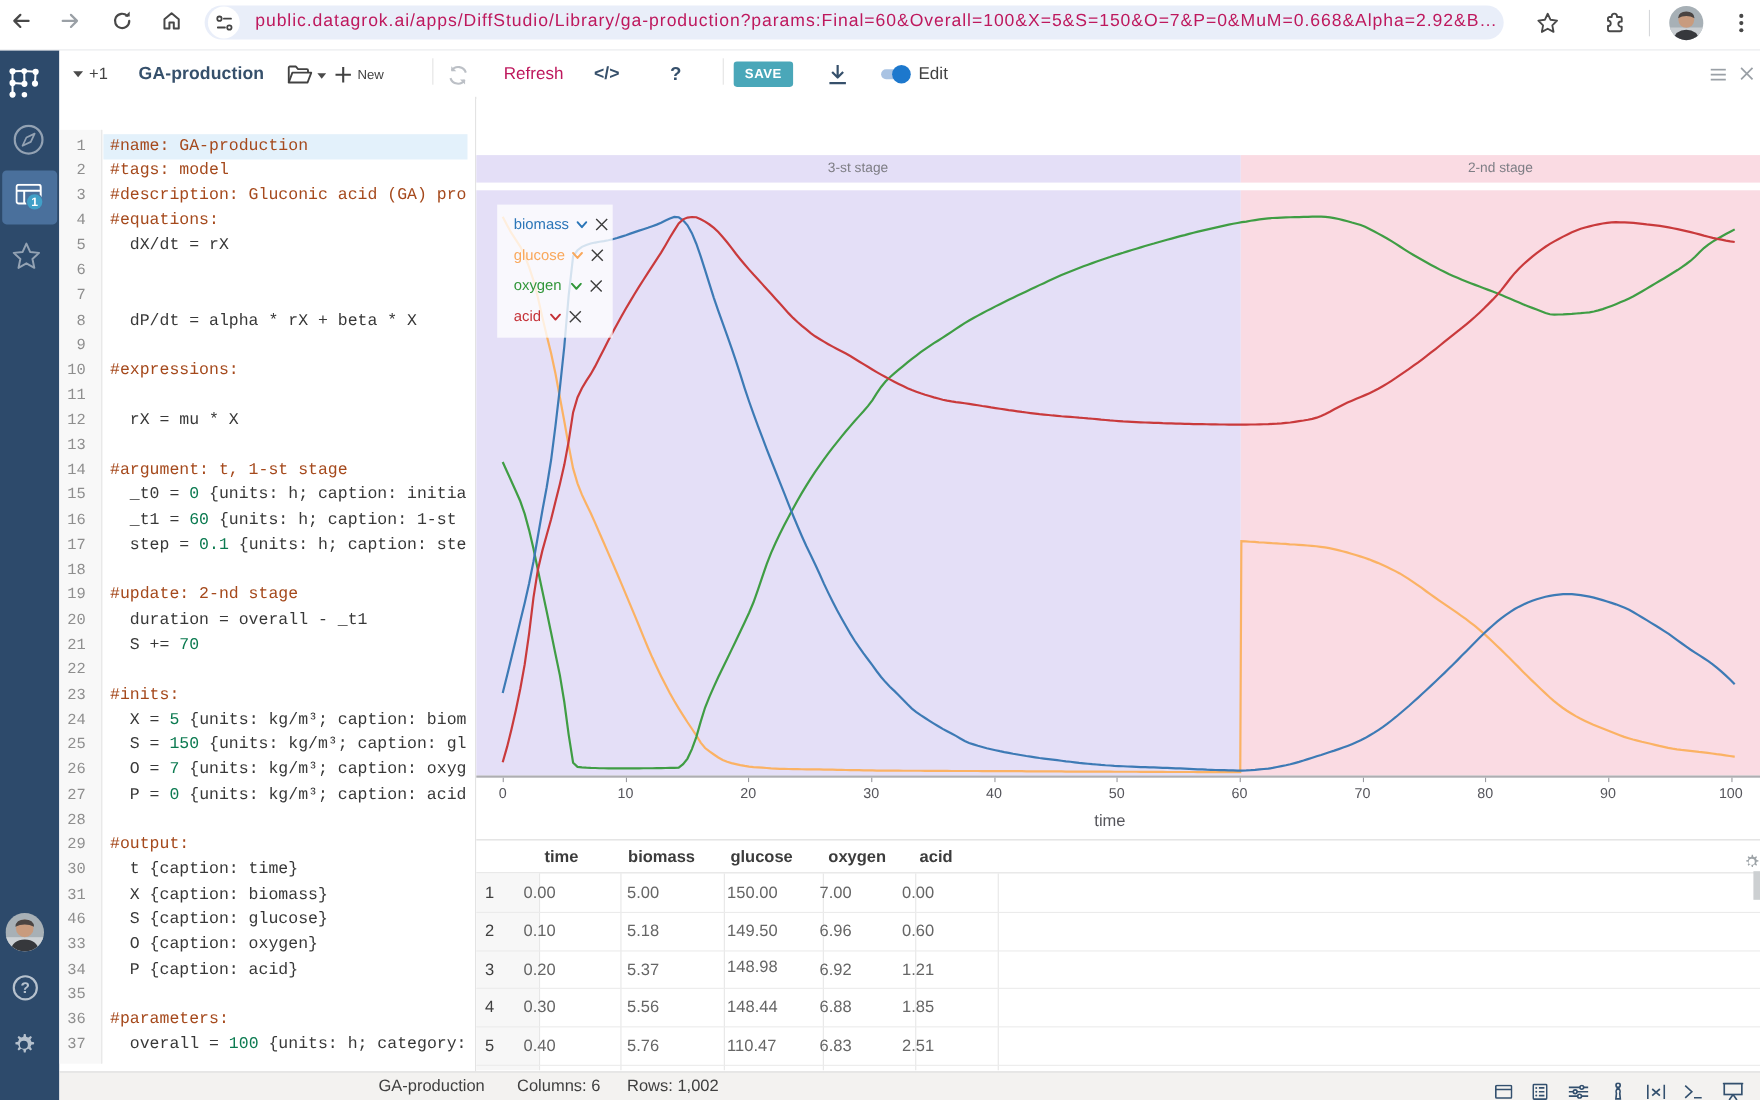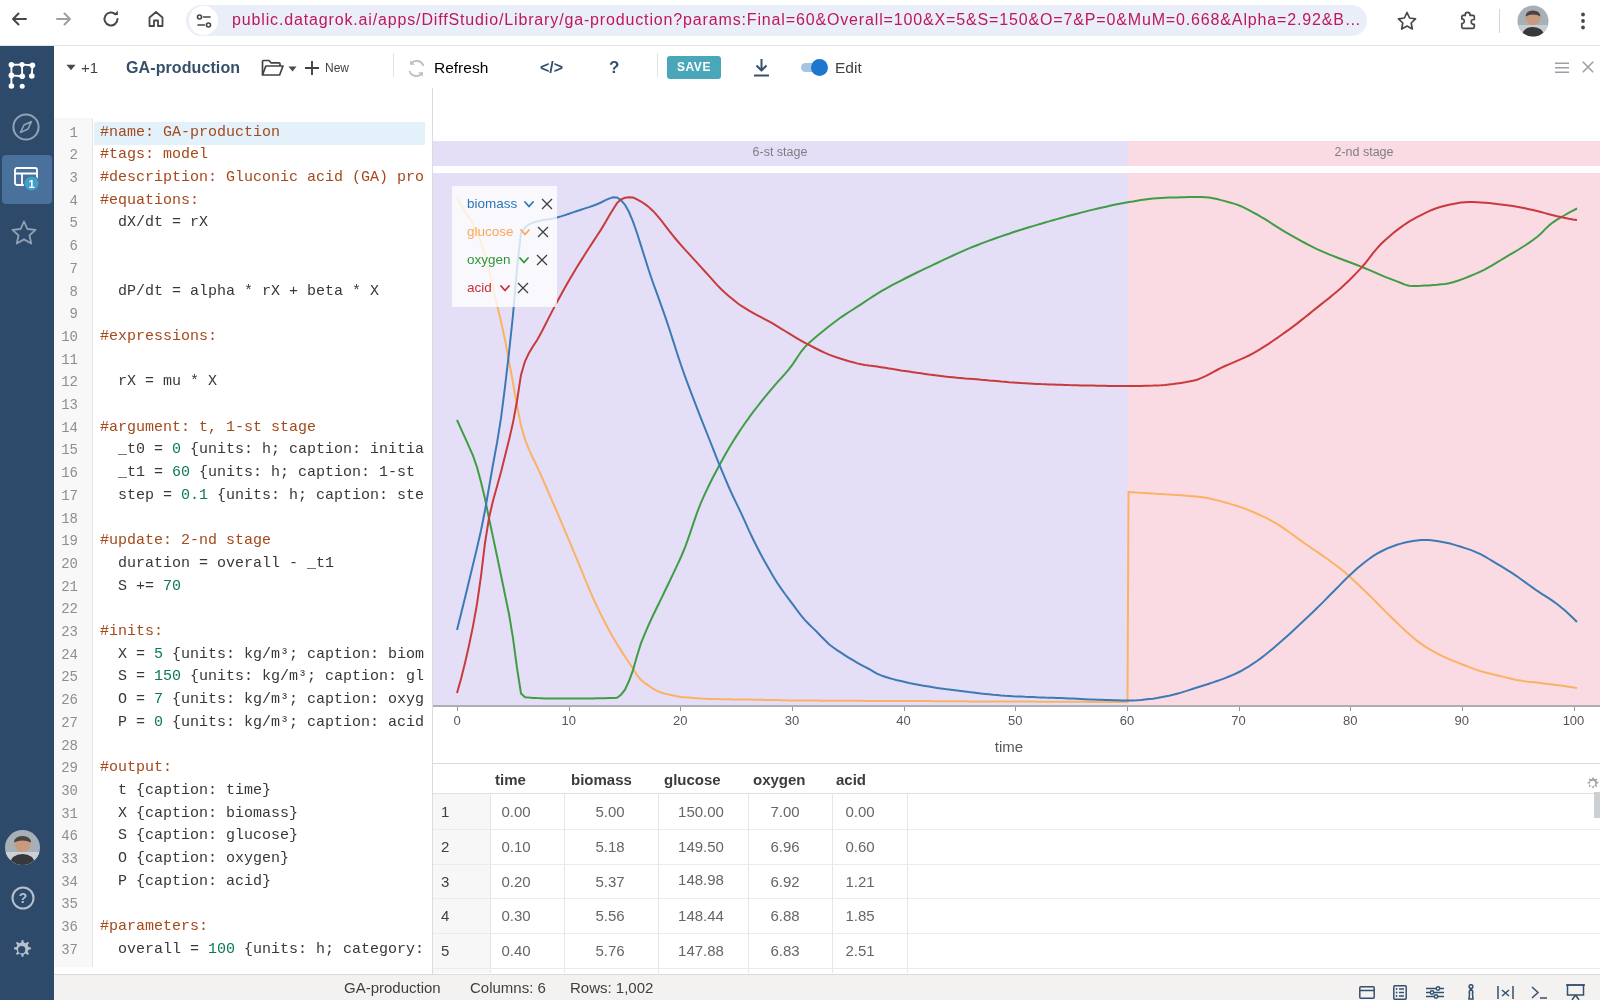--- a/index.html
+++ b/index.html
@@ -33,21 +33,21 @@
 #plotsvg{position:absolute;left:0;top:83px;}
 #axisline{position:absolute;left:0;top:615px;width:1167px;height:2px;background:#aeaeb2;}
 .tick{position:absolute;top:617px;width:1px;height:4px;background:#9a9aa0;}
 .ticklabel{position:absolute;top:623px;width:40px;margin-left:-20px;text-align:center;font-size:13px;color:#56565c;}
 #timelabel{position:absolute;left:496px;top:648px;width:160px;text-align:center;font-size:15px;color:#56565c;}
 #legend{position:absolute;left:19px;top:96px;width:105px;height:121px;background:rgba(255,255,255,0.78);}
 .legrow{position:absolute;left:15px;height:28px;line-height:28px;font-size:13.5px;}
 #tablewrap{position:absolute;left:0;top:673px;width:1167px;height:209px;border-top:1px solid #dadada;}
 .th{position:absolute;top:7px;font-size:15px;font-weight:bold;color:#3c3c3c;}
 .rn{position:absolute;left:8px;width:20px;font-size:15px;color:#404040;}
-.cell{position:absolute;font-size:15px;color:#666;text-align:center;}
+.cell{position:absolute;font-size:15px;color:#666;text-align:left;}
 .hline{position:absolute;left:0;width:1167px;height:1px;background:#ebebeb;}
 .vline{position:absolute;top:30px;width:1px;height:179px;background:#e7e7e7;}
 #statusbar{position:absolute;left:54px;top:974px;width:1546px;height:26px;background:#f3f2f0;border-top:1px solid #dbdbdb;}
 .sbtxt{position:absolute;top:0px;height:25px;line-height:25px;font-size:15px;color:#3f3f3f;}
 </style></head><body>
 
 <div id="chrome">
 <svg class="abs" style="left:9px;top:9px" width="20" height="20" viewBox="0 0 20 20">
       <path d="M17 10 H4 M9.5 4.5 L4 10 L9.5 15.5" stroke="#484848" stroke-width="2" fill="none" stroke-linecap="round" stroke-linejoin="round"></path>
     </svg>
@@ -176,21 +176,21 @@
 <svg class="abs" style="left:250px;top:14px" width="16" height="16" viewBox="0 0 16 16">
       <path d="M8 1 V15 M1 8 H15" stroke="#424242" stroke-width="1.9"></path>
     </svg>
 <div class="tbtxt" style="left:271px;">New</div>
 <div class="vdiv" style="left:339px"></div>
 <svg class="abs" style="left:352px;top:12px" width="21" height="21" viewBox="0 0 21 21">
       <path d="M17.5 8 A7.2 7.2 0 0 0 4.6 6.2 M3.5 13 A7.2 7.2 0 0 0 16.4 14.8" stroke="#bcc0c6" stroke-width="1.9" fill="none"></path>
       <path d="M4.2 2.2 v4.6 h4.6 z" fill="#bcc0c6"></path>
       <path d="M16.8 18.8 v-4.6 h-4.6 z" fill="#bcc0c6"></path>
     </svg>
-<div class="tbtxt" style="left:380px;color:#000000;font-size:15.5px">Refresh</div>
+<div class="tbtxt" style="left:404px;color:#be185d;font-size:15.5px">Refresh</div>
 <div class="tbtxt" style="left:486px;font-weight:bold;color:#36506b;font-size:16px;">&lt;/&gt;</div>
 <div class="tbtxt" style="left:555px;font-weight:bold;color:#36506b;font-size:17px;">?</div>
 <div class="vdiv" style="left:603px"></div>
 <div id="savebtn">SAVE</div>
 <svg class="abs" style="left:698px;top:12px" width="19" height="20" viewBox="0 0 19 20">
       <path d="M9.5 1 V12 M4.5 7.5 L9.5 12.5 L14.5 7.5" stroke="#36506b" stroke-width="2" fill="none" stroke-linejoin="round"></path>
       <path d="M2 17.5 H17" stroke="#36506b" stroke-width="2"></path>
     </svg>
 <div class="abs" style="left:747px;top:16.5px;width:26px;height:9px;border-radius:4.5px;background:#a9c3e3"></div>
 <div class="abs" style="left:757px;top:12.5px;width:17px;height:17px;border-radius:50%;background:#1d78cd"></div>
@@ -268,21 +268,21 @@
 <div class="ln" style="top:803.4px">35</div>
 <div class="ln" style="top:826.1px">36</div>
 <div class="cl" style="top:826.1px"><span class="dir">#parameters:</span></div>
 <div class="ln" style="top:848.8px">37</div>
 <div class="cl" style="top:848.8px">  overall = <span class="num">100</span> {units: h; category:</div>
 </div>
 <div id="panelborder"></div>
 <div id="chartpanel">
 <div id="striplav"></div>
     <div id="strippink"></div>
-<div class="striplabel" style="left:287px;width:120px;text-align:center;">6-st stage</div>
+<div class="striplabel" style="left:287px;width:120px;text-align:center;">3-st stage</div>
 <div class="striplabel" style="left:871px;width:120px;text-align:center;">2-nd stage</div>
 <div id="plotlav"></div>
     <div id="plotpink"></div>
 <svg id="plotsvg" width="1167" height="532" viewBox="0 0 1167 532" fill="none">
       <path d="M24.0,24.0 28.0,31.8 32.0,39.0 36.0,45.0 40.0,51.2 44.0,59.4 48.0,69.8 52.0,82.0 56.0,97.5 60.0,115.3 64.0,132.1 68.0,148.2 72.0,166.8 76.0,188.3 80.0,210.0 84.0,232.3 88.0,252.8 92.0,266.4 96.0,276.7 100.0,285.2 104.0,293.4 108.0,302.3 112.0,311.5 116.0,320.6 120.0,329.8 124.0,339.0 128.0,348.4 132.0,357.8 136.0,367.3 140.0,376.9 144.0,386.4 148.0,396.1 152.0,406.0 156.0,415.6 160.0,424.8 164.0,433.4 168.0,441.7 172.0,449.6 176.0,457.2 180.0,464.3 184.0,471.0 188.0,477.4 192.0,483.6 196.0,489.5 200.0,495.6 204.0,502.1 208.0,507.0 212.0,510.1 216.0,512.9 220.0,515.6 224.0,517.9 228.0,519.5 232.0,520.7 236.0,521.6 240.0,522.5 244.0,523.3 248.0,523.9 252.0,524.3 256.0,524.6 260.0,524.9 264.0,525.2 268.0,525.5 272.0,525.7 276.0,525.9 280.0,526.0 284.0,526.1 288.0,526.2 292.0,526.2 296.0,526.3 300.0,526.4 304.0,526.4 308.0,526.5 312.0,526.5 316.0,526.6 320.0,526.7 324.0,526.7 328.0,526.8 332.0,526.9 336.0,527.0 340.0,527.1 344.0,527.1 348.0,527.2 352.0,527.3 356.0,527.4 360.0,527.4 364.0,527.5 368.0,527.5 372.0,527.5 376.0,527.6 380.0,527.6 384.0,527.6 388.0,527.7 392.0,527.7 396.0,527.7 400.0,527.7 404.0,527.7 408.0,527.8 412.0,527.8 416.0,527.8 420.0,527.8 424.0,527.8 428.0,527.8 432.0,527.9 436.0,527.9 440.0,527.9 444.0,527.9 448.0,527.9 452.0,527.9 456.0,527.9 460.0,528.0 464.0,528.0 468.0,528.0 472.0,528.0 476.0,528.0 480.0,528.1 484.0,528.1 488.0,528.1 492.0,528.1 496.0,528.1 500.0,528.2 504.0,528.2 508.0,528.2 512.0,528.2 516.0,528.3 520.0,528.3 524.0,528.3 528.0,528.3 532.0,528.3 536.0,528.4 540.0,528.4 544.0,528.4 548.0,528.4 552.0,528.4 556.0,528.5 560.0,528.5 564.0,528.5 568.0,528.5 572.0,528.5 576.0,528.5 580.0,528.6 584.0,528.6 588.0,528.6 592.0,528.6 596.0,528.6 600.0,528.6 604.0,528.7 608.0,528.7 612.0,528.7 616.0,528.7 620.0,528.7 624.0,528.7 628.0,528.8 632.0,528.8 636.0,528.8 640.0,528.8 644.0,528.8 648.0,528.8 652.0,528.8 656.0,528.9 660.0,528.9 664.0,528.9 668.0,528.9 672.0,528.9 676.0,528.9 680.0,529.0 684.0,529.0 688.0,529.0 692.0,529.0 694.5,529.0 L695.5,319 L695.5,319.0 699.5,319.2 703.5,319.5 707.5,319.7 711.5,320.0 715.5,320.2 719.5,320.5 723.5,320.8 727.5,321.0 731.5,321.3 735.5,321.5 739.5,321.8 743.5,322.0 747.5,322.3 751.5,322.6 755.5,322.9 759.5,323.2 763.5,323.6 767.5,324.1 771.5,324.6 775.5,325.3 779.5,326.2 783.5,327.1 787.5,328.1 791.5,329.2 795.5,330.4 799.5,331.6 803.5,332.8 807.5,334.1 811.5,335.5 815.5,337.1 819.5,338.7 823.5,340.5 827.5,342.3 831.5,344.2 835.5,346.2 839.5,348.3 843.5,350.7 847.5,353.2 851.5,355.9 855.5,358.7 859.5,361.5 863.5,364.5 867.5,367.4 871.5,370.2 875.5,373.0 879.5,375.8 883.5,378.5 887.5,381.2 891.5,384.0 895.5,386.8 899.5,389.7 903.5,392.7 907.5,395.8 911.5,399.1 915.5,402.5 919.5,406.2 923.5,409.9 927.5,413.8 931.5,417.6 935.5,421.5 939.5,425.4 943.5,429.5 947.5,433.5 951.5,437.6 955.5,441.6 959.5,445.5 963.5,449.3 967.5,453.1 971.5,456.9 975.5,460.6 979.5,464.1 983.5,467.4 987.5,470.4 991.5,473.1 995.5,475.6 999.5,478.0 1003.5,480.2 1007.5,482.2 1011.5,484.1 1015.5,485.9 1019.5,487.5 1023.5,489.1 1027.5,490.7 1031.5,492.3 1035.5,493.9 1039.5,495.4 1043.5,496.9 1047.5,498.1 1051.5,499.3 1055.5,500.3 1059.5,501.3 1063.5,502.2 1067.5,503.1 1071.5,504.1 1075.5,505.1 1079.5,506.0 1083.5,506.9 1087.5,507.6 1091.5,508.2 1095.5,508.7 1099.5,509.1 1103.5,509.6 1107.5,510.1 1111.5,510.6 1115.5,511.0 1119.5,511.5 1123.5,512.0 1127.5,512.6 1131.5,513.1 1135.5,513.7 1139.5,514.3 1143.5,514.9 1144.0,515.0" stroke="#fbb264" stroke-width="2"></path>
       <path d="M24.0,247.0 28.0,255.8 32.0,264.7 36.0,273.6 40.0,282.7 44.0,294.2 48.0,308.9 52.0,325.8 56.0,345.2 60.0,364.1 64.0,383.0 68.0,402.3 72.0,421.8 76.0,441.0 80.0,465.2 84.0,495.0 88.0,520.4 92.0,524.2 96.0,524.6 100.0,524.9 104.0,525.1 108.0,525.2 112.0,525.4 116.0,525.4 120.0,525.5 124.0,525.5 128.0,525.5 132.0,525.5 136.0,525.5 140.0,525.5 144.0,525.5 148.0,525.5 152.0,525.4 156.0,525.4 160.0,525.4 164.0,525.3 168.0,525.3 172.0,525.2 176.0,525.1 180.0,525.1 184.0,524.8 188.0,521.7 192.0,516.6 196.0,508.0 200.0,497.1 204.0,483.0 208.0,470.2 212.0,460.3 216.0,451.2 220.0,442.5 224.0,434.2 228.0,426.1 232.0,417.8 236.0,409.5 240.0,401.1 244.0,392.6 248.0,384.0 252.0,374.5 256.0,363.3 260.0,351.4 264.0,339.8 268.0,329.6 272.0,320.6 276.0,312.2 280.0,304.3 284.0,296.7 288.0,289.2 292.0,282.0 296.0,275.1 300.0,268.5 304.0,262.1 308.0,256.0 312.0,250.2 316.0,244.6 320.0,239.2 324.0,234.0 328.0,228.9 332.0,223.9 336.0,219.1 340.0,214.4 344.0,209.7 348.0,205.3 352.0,200.9 356.0,196.2 360.0,190.9 364.0,184.7 368.0,178.8 372.0,173.9 376.0,169.9 380.0,166.4 384.0,163.1 388.0,159.8 392.0,156.5 396.0,153.3 400.0,150.2 404.0,147.2 408.0,144.3 412.0,141.6 416.0,139.0 420.0,136.5 424.0,133.9 428.0,131.3 432.0,128.7 436.0,126.0 440.0,123.4 444.0,120.8 448.0,118.4 452.0,116.1 456.0,113.9 460.0,111.7 464.0,109.6 468.0,107.6 472.0,105.5 476.0,103.5 480.0,101.5 484.0,99.5 488.0,97.6 492.0,95.7 496.0,93.8 500.0,91.9 504.0,90.0 508.0,88.1 512.0,86.2 516.0,84.4 520.0,82.5 524.0,80.7 528.0,78.9 532.0,77.1 536.0,75.4 540.0,73.8 544.0,72.2 548.0,70.6 552.0,69.1 556.0,67.6 560.0,66.2 564.0,64.8 568.0,63.4 572.0,62.0 576.0,60.7 580.0,59.3 584.0,58.0 588.0,56.8 592.0,55.5 596.0,54.3 600.0,53.1 604.0,51.9 608.0,50.7 612.0,49.5 616.0,48.4 620.0,47.2 624.0,46.1 628.0,45.0 632.0,43.9 636.0,42.8 640.0,41.7 644.0,40.7 648.0,39.6 652.0,38.6 656.0,37.6 660.0,36.6 664.0,35.7 668.0,34.8 672.0,33.9 676.0,33.0 680.0,32.1 684.0,31.2 688.0,30.4 692.0,29.7 696.0,29.0 700.0,28.4 704.0,27.7 708.0,27.1 712.0,26.5 716.0,25.9 720.0,25.5 724.0,25.2 728.0,25.0 732.0,24.8 736.0,24.6 740.0,24.5 744.0,24.4 748.0,24.3 752.0,24.2 756.0,24.1 760.0,24.0 764.0,24.0 768.0,24.0 772.0,24.2 776.0,24.6 780.0,25.3 784.0,26.1 788.0,27.1 792.0,28.1 796.0,29.3 800.0,30.4 804.0,31.6 808.0,33.2 812.0,35.1 816.0,37.2 820.0,39.4 824.0,41.5 828.0,43.8 832.0,46.2 836.0,48.7 840.0,51.3 844.0,53.9 848.0,56.4 852.0,58.8 856.0,61.1 860.0,63.4 864.0,65.7 868.0,67.9 872.0,70.0 876.0,72.1 880.0,74.1 884.0,76.1 888.0,77.9 892.0,79.6 896.0,81.3 900.0,82.9 904.0,84.5 908.0,86.0 912.0,87.5 916.0,89.0 920.0,90.5 924.0,92.0 928.0,93.6 932.0,95.2 936.0,96.9 940.0,98.6 944.0,100.4 948.0,102.1 952.0,103.8 956.0,105.4 960.0,106.9 964.0,108.4 968.0,110.0 972.0,111.6 976.0,112.7 980.0,113.0 984.0,112.9 988.0,112.8 992.0,112.6 996.0,112.4 1000.0,112.0 1004.0,111.7 1008.0,111.3 1012.0,110.9 1016.0,110.2 1020.0,109.2 1024.0,108.0 1028.0,106.6 1032.0,105.1 1036.0,103.5 1040.0,101.8 1044.0,100.2 1048.0,98.3 1052.0,96.3 1056.0,94.1 1060.0,91.8 1064.0,89.4 1068.0,87.0 1072.0,84.6 1076.0,82.2 1080.0,79.9 1084.0,77.5 1088.0,75.0 1092.0,72.5 1096.0,69.8 1100.0,67.0 1104.0,64.0 1108.0,60.4 1112.0,56.4 1116.0,52.5 1120.0,49.3 1124.0,46.6 1128.0,44.3 1132.0,42.0 1136.0,39.7 1140.0,37.6 1144.0,35.5" stroke="#3f9d44" stroke-width="2"></path>
       <path d="M24.0,457.0 28.0,441.0 32.0,424.7 36.0,408.2 40.0,391.6 44.0,375.1 48.0,357.5 52.0,337.5 56.0,314.5 60.0,291.5 64.0,270.0 68.0,245.2 72.0,213.9 76.0,179.7 80.0,142.0 84.0,95.4 88.0,60.0 92.0,54.5 96.0,51.4 100.0,49.7 104.0,48.4 108.0,47.5 112.0,46.8 116.0,46.2 120.0,45.4 124.0,44.5 128.0,43.4 132.0,42.1 136.0,40.8 140.0,39.4 144.0,38.0 148.0,36.7 152.0,35.4 156.0,34.1 160.0,32.7 164.0,31.2 168.0,29.5 172.0,27.4 176.0,25.6 180.0,24.2 184.0,24.5 188.0,27.2 192.0,31.8 196.0,39.0 200.0,48.6 204.0,60.0 208.0,72.6 212.0,85.3 216.0,98.0 220.0,109.7 224.0,120.7 228.0,131.8 232.0,143.2 236.0,155.0 240.0,167.4 244.0,180.0 248.0,192.0 252.0,203.3 256.0,214.1 260.0,224.7 264.0,235.2 268.0,245.4 272.0,255.4 276.0,265.5 280.0,275.6 284.0,285.8 288.0,295.6 292.0,305.2 296.0,314.5 300.0,323.3 304.0,331.6 308.0,339.9 312.0,348.6 316.0,357.6 320.0,366.0 324.0,374.0 328.0,381.7 332.0,389.0 336.0,396.1 340.0,403.0 344.0,409.5 348.0,415.4 352.0,421.0 356.0,426.3 360.0,431.7 364.0,437.2 368.0,442.4 372.0,447.1 376.0,451.3 380.0,455.1 384.0,459.0 388.0,463.2 392.0,467.3 396.0,471.2 400.0,474.3 404.0,477.1 408.0,479.7 412.0,482.3 416.0,484.8 420.0,487.2 424.0,489.6 428.0,491.8 432.0,493.9 436.0,496.0 440.0,498.3 444.0,500.6 448.0,502.4 452.0,503.7 456.0,505.0 460.0,506.1 464.0,507.2 468.0,508.1 472.0,509.0 476.0,509.9 480.0,510.7 484.0,511.4 488.0,512.2 492.0,512.9 496.0,513.6 500.0,514.3 504.0,514.9 508.0,515.5 512.0,516.1 516.0,516.6 520.0,517.1 524.0,517.6 528.0,518.1 532.0,518.6 536.0,519.1 540.0,519.5 544.0,520.0 548.0,520.5 552.0,520.9 556.0,521.3 560.0,521.7 564.0,522.0 568.0,522.4 572.0,522.7 576.0,522.9 580.0,523.2 584.0,523.4 588.0,523.6 592.0,523.8 596.0,523.9 600.0,524.1 604.0,524.3 608.0,524.4 612.0,524.6 616.0,524.7 620.0,524.8 624.0,525.0 628.0,525.1 632.0,525.3 636.0,525.5 640.0,525.6 644.0,525.8 648.0,526.0 652.0,526.2 656.0,526.4 660.0,526.5 664.0,526.7 668.0,526.8 672.0,527.0 676.0,527.1 680.0,527.2 684.0,527.3 688.0,527.4 692.0,527.5 696.0,527.5 700.0,527.4 704.0,527.2 708.0,526.9 712.0,526.5 716.0,526.1 720.0,525.7 724.0,525.1 728.0,524.3 732.0,523.5 736.0,522.7 740.0,521.8 744.0,520.7 748.0,519.6 752.0,518.4 756.0,517.1 760.0,515.8 764.0,514.5 768.0,513.3 772.0,512.0 776.0,510.7 780.0,509.4 784.0,508.0 788.0,506.6 792.0,505.1 796.0,503.5 800.0,501.8 804.0,500.0 808.0,498.0 812.0,495.7 816.0,493.3 820.0,490.7 824.0,488.0 828.0,485.1 832.0,482.0 836.0,478.8 840.0,475.4 844.0,472.0 848.0,468.6 852.0,465.0 856.0,461.4 860.0,457.7 864.0,454.0 868.0,450.3 872.0,446.5 876.0,442.7 880.0,438.9 884.0,435.0 888.0,431.1 892.0,427.1 896.0,423.0 900.0,419.0 904.0,415.0 908.0,410.9 912.0,406.8 916.0,402.9 920.0,399.2 924.0,395.6 928.0,392.2 932.0,389.0 936.0,386.0 940.0,383.2 944.0,380.7 948.0,378.5 952.0,376.5 956.0,374.7 960.0,373.2 964.0,371.8 968.0,370.6 972.0,369.5 976.0,368.7 980.0,368.1 984.0,367.5 988.0,367.1 992.0,367.0 996.0,367.1 1000.0,367.5 1004.0,368.1 1008.0,368.7 1012.0,369.4 1016.0,370.3 1020.0,371.4 1024.0,372.6 1028.0,373.8 1032.0,375.1 1036.0,376.4 1040.0,377.9 1044.0,379.6 1048.0,381.4 1052.0,383.6 1056.0,386.0 1060.0,388.4 1064.0,390.8 1068.0,393.2 1072.0,395.6 1076.0,398.1 1080.0,400.7 1084.0,403.3 1088.0,406.2 1092.0,409.1 1096.0,412.0 1100.0,414.9 1104.0,417.7 1108.0,420.3 1112.0,422.8 1116.0,425.4 1120.0,428.1 1124.0,431.0 1128.0,434.2 1132.0,437.6 1136.0,441.2 1140.0,445.0 1144.0,449.0" stroke="#3d7ab5" stroke-width="2"></path>
       <path d="M24.0,520.0 28.0,506.0 32.0,490.0 36.0,472.5 40.0,453.1 44.0,431.0 48.0,403.1 52.0,370.0 56.0,344.9 60.0,327.8 64.0,313.4 68.0,299.0 72.0,283.0 76.0,267.0 80.0,249.6 84.0,228.0 88.0,201.9 92.0,188.3 96.0,179.9 100.0,173.3 104.0,167.2 108.0,160.1 112.0,152.3 116.0,144.4 120.0,136.6 124.0,129.0 128.0,121.7 132.0,114.5 136.0,107.5 140.0,100.7 144.0,94.0 148.0,87.6 152.0,81.3 156.0,75.0 160.0,68.9 164.0,62.8 168.0,56.6 172.0,49.9 176.0,42.9 180.0,36.4 184.0,30.1 188.0,26.4 192.0,24.8 196.0,24.3 200.0,24.5 204.0,26.3 208.0,28.5 212.0,31.1 216.0,34.2 220.0,37.9 224.0,42.4 228.0,47.2 232.0,52.4 236.0,57.7 240.0,62.7 244.0,67.5 248.0,72.1 252.0,76.6 256.0,80.9 260.0,85.3 264.0,89.7 268.0,94.1 272.0,98.5 276.0,102.9 280.0,107.4 284.0,111.9 288.0,116.0 292.0,119.7 296.0,123.2 300.0,126.5 304.0,129.8 308.0,132.7 312.0,135.2 316.0,137.6 320.0,139.9 324.0,142.1 328.0,144.2 332.0,146.3 336.0,148.4 340.0,150.7 344.0,153.1 348.0,155.6 352.0,158.0 356.0,160.4 360.0,162.9 364.0,165.3 368.0,167.6 372.0,169.8 376.0,171.9 380.0,174.0 384.0,176.0 388.0,178.0 392.0,179.9 396.0,181.6 400.0,183.1 404.0,184.5 408.0,185.8 412.0,187.0 416.0,188.2 420.0,189.3 424.0,190.4 428.0,191.2 432.0,191.9 436.0,192.5 440.0,193.0 444.0,193.6 448.0,194.2 452.0,194.8 456.0,195.4 460.0,196.1 464.0,196.7 468.0,197.4 472.0,198.0 476.0,198.6 480.0,199.2 484.0,199.8 488.0,200.3 492.0,200.9 496.0,201.5 500.0,202.0 504.0,202.5 508.0,203.0 512.0,203.5 516.0,203.9 520.0,204.3 524.0,204.7 528.0,205.0 532.0,205.4 536.0,205.7 540.0,206.0 544.0,206.3 548.0,206.7 552.0,207.0 556.0,207.4 560.0,207.7 564.0,208.1 568.0,208.5 572.0,208.8 576.0,209.2 580.0,209.5 584.0,209.8 588.0,210.1 592.0,210.3 596.0,210.5 600.0,210.7 604.0,210.9 608.0,211.1 612.0,211.2 616.0,211.4 620.0,211.5 624.0,211.7 628.0,211.8 632.0,211.9 636.0,212.1 640.0,212.2 644.0,212.3 648.0,212.4 652.0,212.5 656.0,212.6 660.0,212.6 664.0,212.7 668.0,212.8 672.0,212.8 676.0,212.9 680.0,212.9 684.0,213.0 688.0,213.0 692.0,213.0 696.0,213.0 700.0,213.0 704.0,212.9 708.0,212.9 712.0,212.8 716.0,212.7 720.0,212.6 724.0,212.4 728.0,212.2 732.0,211.9 736.0,211.5 740.0,211.1 744.0,210.5 748.0,209.9 752.0,209.3 756.0,208.6 760.0,207.8 764.0,206.7 768.0,205.1 772.0,203.3 776.0,201.3 780.0,199.1 784.0,197.0 788.0,194.9 792.0,193.0 796.0,191.3 800.0,189.6 804.0,187.9 808.0,186.2 812.0,184.4 816.0,182.5 820.0,180.4 824.0,178.1 828.0,175.7 832.0,173.2 836.0,170.6 840.0,167.8 844.0,165.1 848.0,162.3 852.0,159.4 856.0,156.6 860.0,153.6 864.0,150.6 868.0,147.4 872.0,144.3 876.0,141.1 880.0,137.8 884.0,134.6 888.0,131.4 892.0,128.2 896.0,125.1 900.0,121.8 904.0,118.5 908.0,115.0 912.0,111.3 916.0,107.5 920.0,103.5 924.0,99.4 928.0,95.1 932.0,90.5 936.0,85.4 940.0,80.2 944.0,75.3 948.0,71.0 952.0,67.2 956.0,63.7 960.0,60.3 964.0,57.1 968.0,54.1 972.0,51.3 976.0,48.7 980.0,46.4 984.0,44.2 988.0,42.1 992.0,40.1 996.0,38.2 1000.0,36.5 1004.0,35.0 1008.0,33.8 1012.0,32.8 1016.0,31.8 1020.0,31.0 1024.0,30.2 1028.0,29.6 1032.0,29.2 1036.0,29.0 1040.0,29.1 1044.0,29.2 1048.0,29.4 1052.0,29.7 1056.0,30.1 1060.0,30.5 1064.0,31.0 1068.0,31.4 1072.0,31.9 1076.0,32.4 1080.0,33.0 1084.0,33.7 1088.0,34.5 1092.0,35.3 1096.0,36.2 1100.0,37.1 1104.0,38.0 1108.0,39.0 1112.0,40.1 1116.0,41.2 1120.0,42.2 1124.0,43.2 1128.0,44.1 1132.0,44.9 1136.0,45.7 1140.0,46.4 1144.0,47.0" stroke="#c93a3c" stroke-width="2"></path>
     </svg>
 <div id="legend"></div>
@@ -376,21 +376,21 @@
 <div class="rn" style="top:143.4px">4</div>
 <div class="cell" style="left:43px;top:143.4px;width:80px">0.30</div>
 <div class="cell" style="left:137px;top:143.4px;width:80px">5.56</div>
 <div class="cell" style="left:228px;top:143.4px;width:80px">148.44</div>
 <div class="cell" style="left:312px;top:143.4px;width:80px">6.88</div>
 <div class="cell" style="left:387px;top:143.4px;width:80px">1.85</div>
 <div class="hline" style="top:169.2px"></div>
 <div class="rn" style="top:178.2px">5</div>
 <div class="cell" style="left:43px;top:178.2px;width:80px">0.40</div>
 <div class="cell" style="left:137px;top:178.2px;width:80px">5.76</div>
-<div class="cell" style="left:228px;top:178.2px;width:80px">147.88</div>
+<div class="cell" style="left:228px;top:178.2px;width:80px">110.47</div>
 <div class="cell" style="left:312px;top:178.2px;width:80px">6.83</div>
 <div class="cell" style="left:387px;top:178.2px;width:80px">2.51</div>
 <div class="hline" style="top:204.0px"></div>
 <svg class="abs" style="left:1152px;top:12px" width="15" height="15" viewBox="0 0 24 24">
         <g fill="#9ea4a8">
           <path d="M12 1.8 l1.7 0 l0.5 2.6 a8 8 0 0 1 2.1 0.9 l2.2-1.5 l1.2 1.2 l-1.5 2.2 a8 8 0 0 1 0.9 2.1 l2.6 0.5 l0 1.7 l-2.6 0.5 a8 8 0 0 1 -0.9 2.1 l1.5 2.2 l-1.2 1.2 l-2.2-1.5 a8 8 0 0 1 -2.1 0.9 l-0.5 2.6 l-1.7 0 l-0.5-2.6 a8 8 0 0 1 -2.1-0.9 l-2.2 1.5 l-1.2-1.2 l1.5-2.2 a8 8 0 0 1 -0.9-2.1 l-2.6-0.5 l0-1.7 l2.6-0.5 a8 8 0 0 1 0.9-2.1 l-1.5-2.2 l1.2-1.2 l2.2 1.5 a8 8 0 0 1 2.1-0.9 z M12 7.6 a4.4 4.4 0 1 0 0 8.8 a4.4 4.4 0 1 0 0-8.8 z"></path>
         </g>
       </svg>
 <div class="abs" style="left:1161px;top:28px;width:6px;height:26px;background:#cdd0d2"></div>
 </div>

